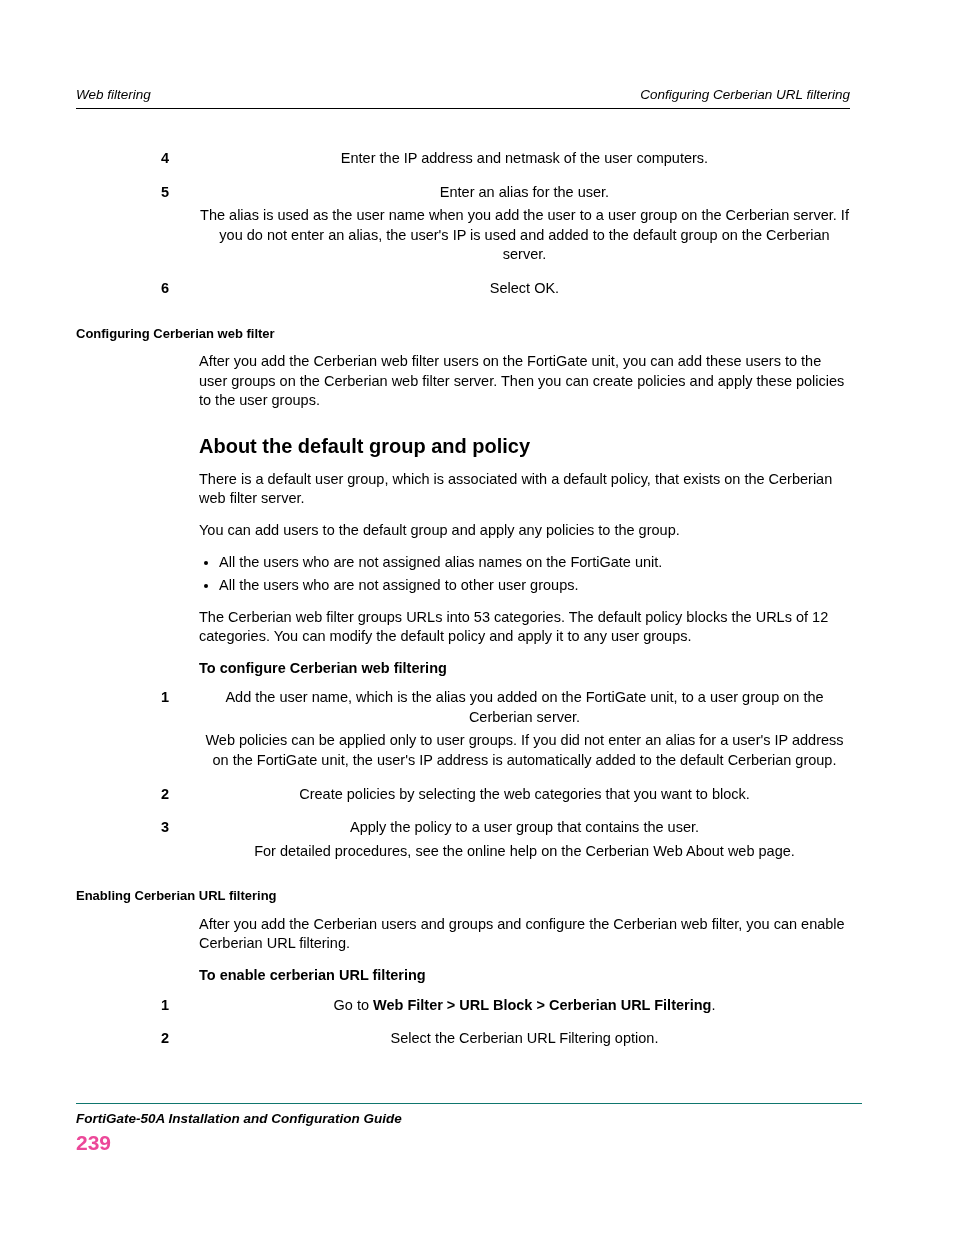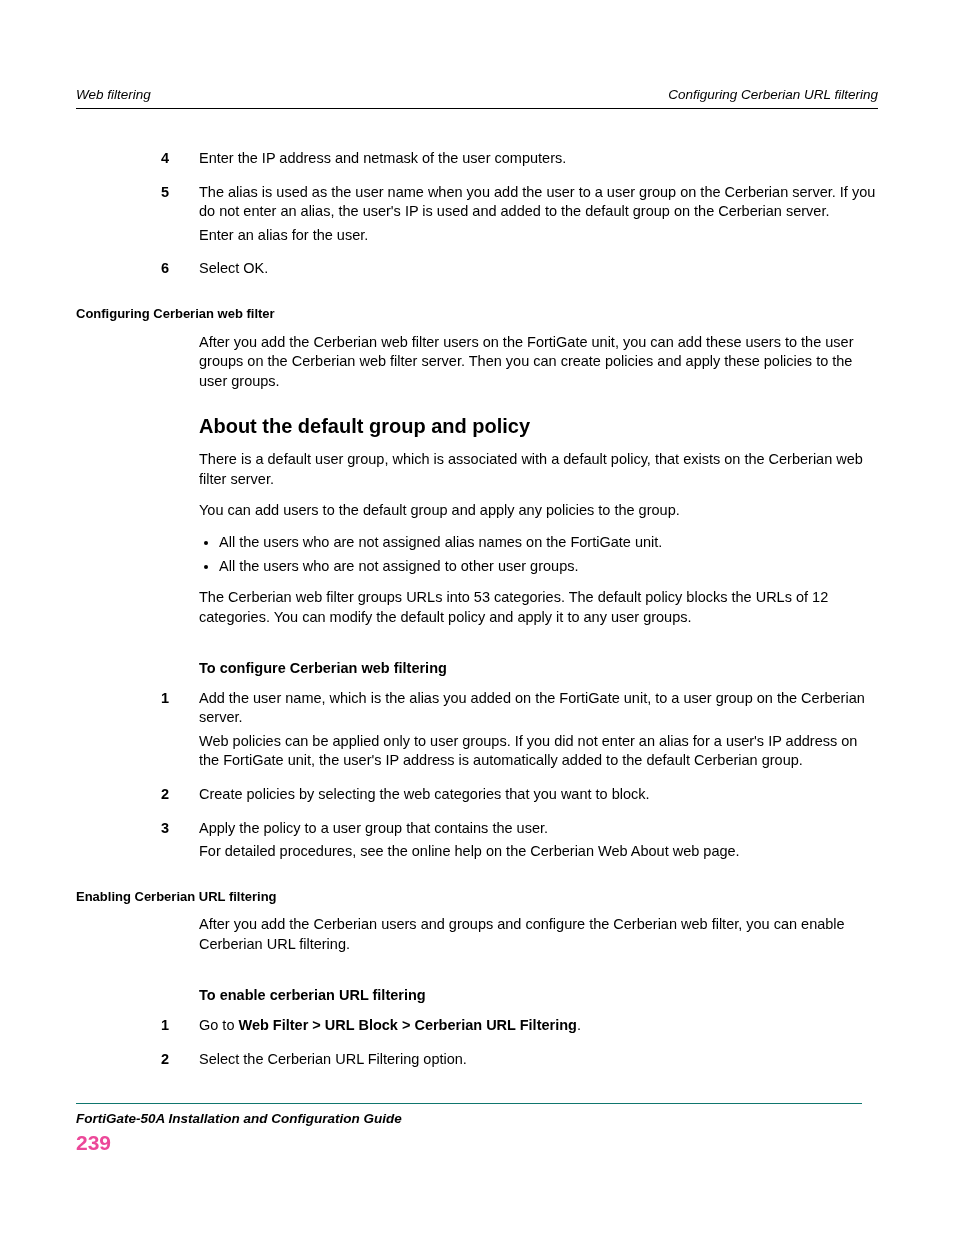--- a/index.html
+++ b/index.html
@@ -9,21 +9,21 @@
     color: #000;
     margin: 0;
     padding: 0;
     background: #fff;
   }
   .page {
     width: 954px;
     height: 1235px;
     position: relative;
     box-sizing: border-box;
-    padding: 86px 76px 0 76px;
+    padding: 86px 104px 0 76px;
   }
   .header {
     display: flex;
     justify-content: space-between;
     font-style: italic;
     font-size: 13.5px;
     padding-bottom: 4px;
     border-bottom: 1px solid #000;
     margin-bottom: 40px;
   }
@@ -60,38 +60,39 @@
     width: 38px;
     flex: 0 0 38px;
     font-weight: bold;
     text-align: left;
   }
   .step-body {
     flex: 1;
   }
   .step-body p {
     margin: 0 0 4px 0;
+    text-align: center;
   }
   h2.section {
     font-size: 13px;
     font-weight: bold;
     margin: 22px 0 10px 0;
     padding-left: 0;
     margin-left: -85px;
   }
   h3.subsection {
     font-size: 20px;
     font-weight: bold;
     margin: 22px 0 10px 0;
     padding-left: 38px;
   }
   h4.task {
     font-size: 14.5px;
     font-weight: bold;
-    margin: 32px 0 10px 0;
+    margin: 12px 0 10px 0;
     padding-left: 38px;
   }
   p.body {
     margin: 0 0 12px 0;
     padding-left: 38px;
   }
   ul.bullets {
     margin: 0 0 12px 0;
     padding-left: 58px;
   }
@@ -115,22 +116,22 @@
     <div class="step">
       <div class="step-num">4</div>
       <div class="step-body">
         <p>Enter the IP address and netmask of the user computers.</p>
       </div>
     </div>
 
     <div class="step">
       <div class="step-num">5</div>
       <div class="step-body">
+        <p>Enter an alias for the user.</p>
         <p>The alias is used as the user name when you add the user to a user group on the Cerberian server. If you do not enter an alias, the user's IP is used and added to the default group on the Cerberian server.</p>
-        <p>Enter an alias for the user.</p>
       </div>
     </div>
 
     <div class="step">
       <div class="step-num">6</div>
       <div class="step-body">
         <p>Select OK.</p>
       </div>
     </div>
 

